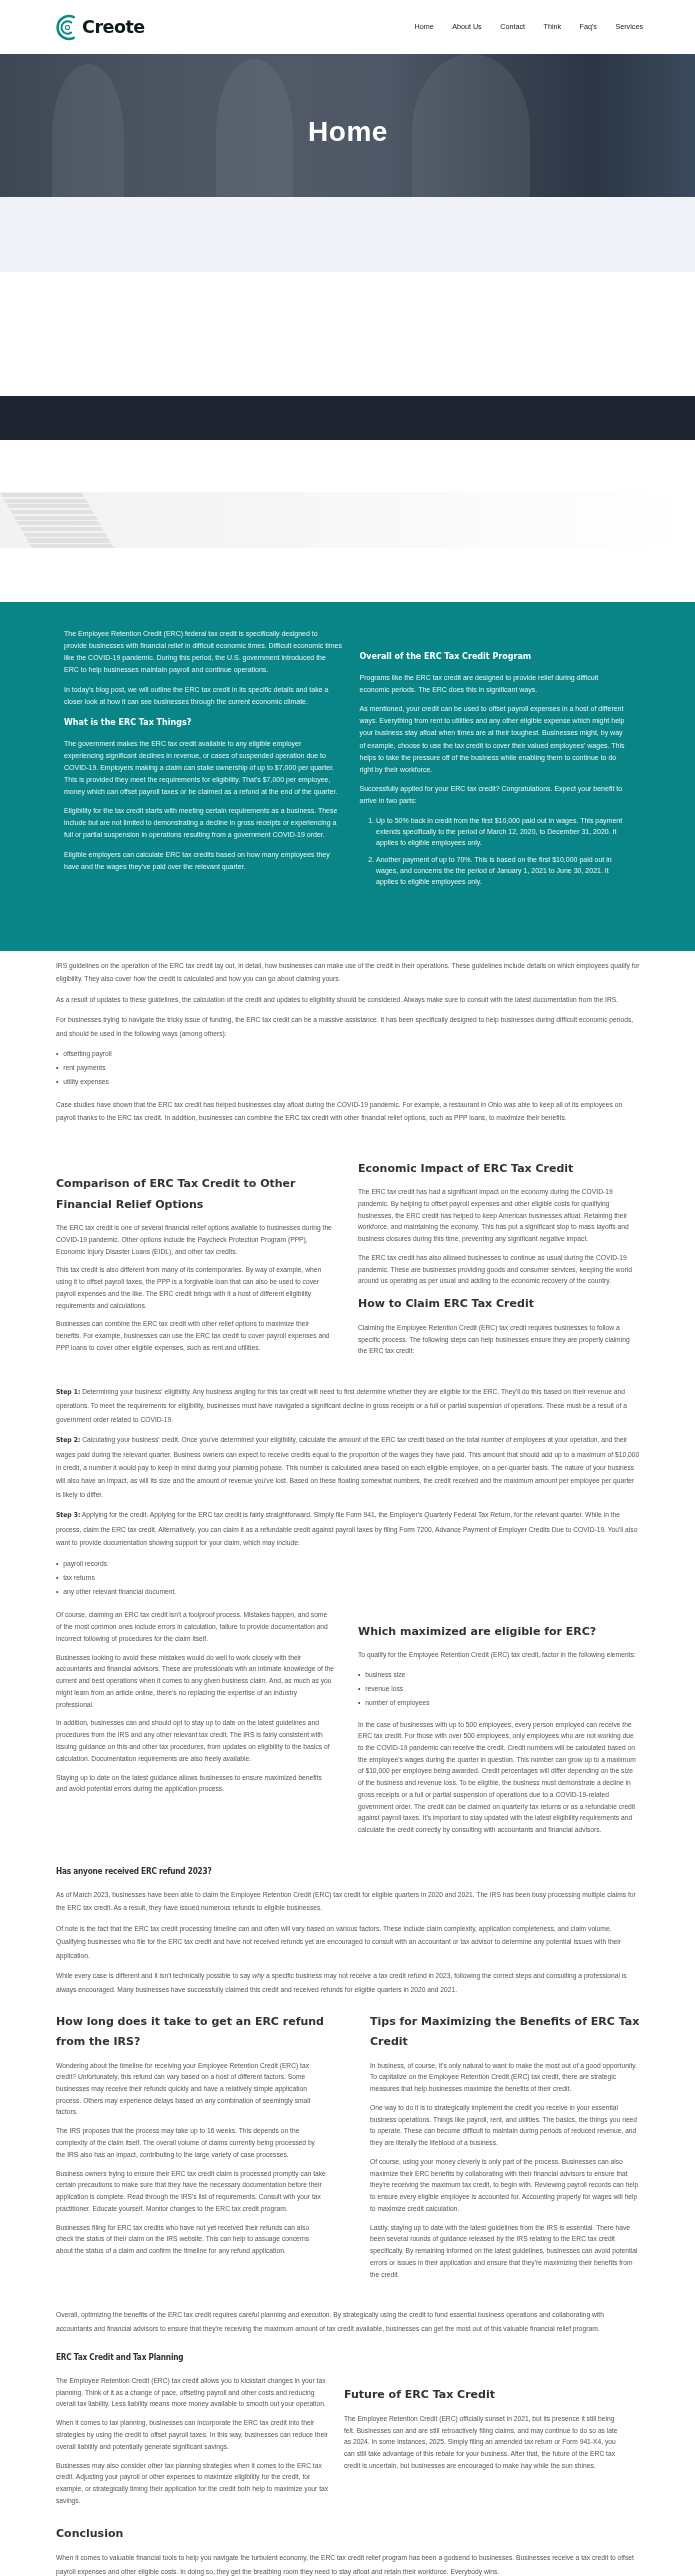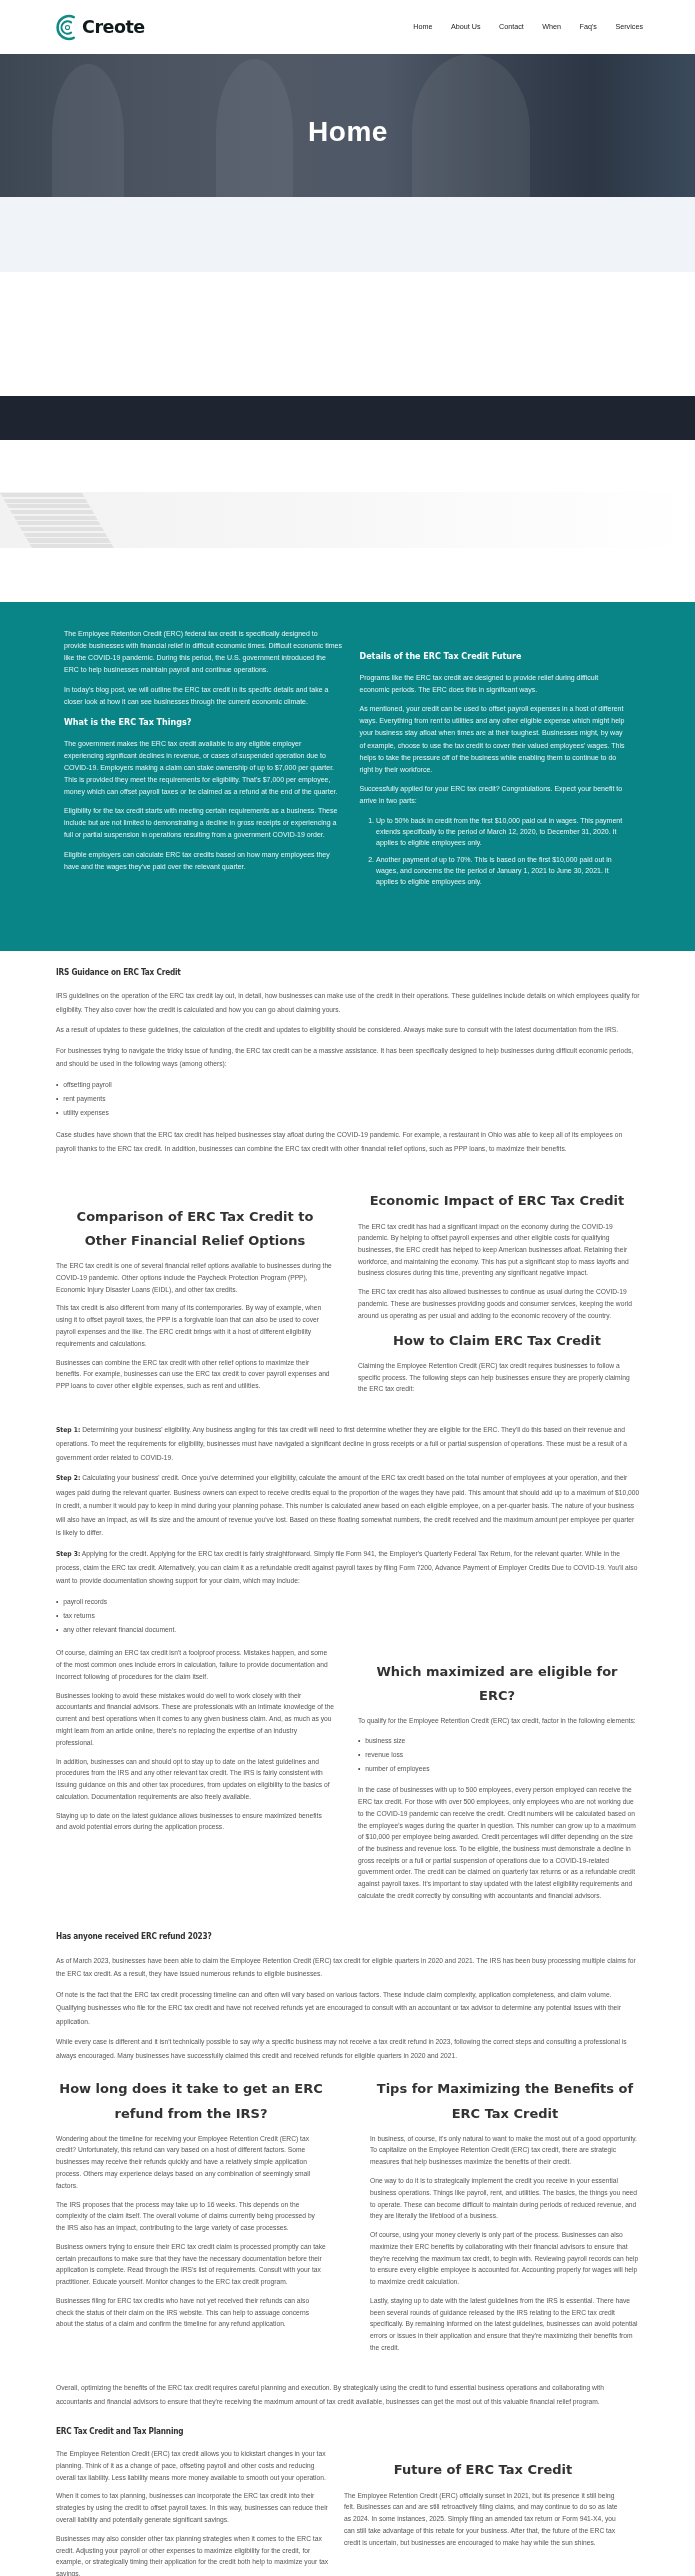--- a/index.html
+++ b/index.html
@@ -36,21 +36,21 @@
   .teal .col-left { width: 278px; padding-top: 0; }
   .teal .col-right { width: 268px; padding-top: 19.6px; }
   .teal p { font-size: 7px; line-height: 1.72; margin-bottom: 7.7px; color: #eef7f7; }
   .teal h3 { font-family: "DejaVu Sans", sans-serif; font-weight: bold; font-size: 8px; color: #fff; margin: 2.1px 0 7.2px; }
   .teal ol { padding-left: 16.5px; }
   .teal ol li { font-size: 7px; line-height: 1.6; margin-bottom: 5.2px; }
 
   
   .article { padding: 8.2px 56px 15.5px 56px; }
   .article h2 { font-family: "DejaVu Sans Condensed", "DejaVu Sans", sans-serif; font-weight: bold; font-size: 8.2px; color: #333; margin: 6.2px 0 9.3px; letter-spacing: -0.2px; }
-  .article h3 { font-family: "DejaVu Sans", sans-serif; font-weight: bold; font-size: 13px; color: #333; margin: 5.2px 0 7.2px; text-align: center; }
+  .article h3 { font-family: "DejaVu Sans", sans-serif; font-weight: bold; font-size: 11px; color: #333; margin: 5.2px 0 7.2px; }
   .article p { font-size: 6.7px; line-height: 2.0; margin-bottom: 7.2px; color: #555; }
   .article ul { list-style: none; margin: 0 0 8.2px 0; }
   .article ul li { font-size: 6.7px; line-height: 2.1; position: relative; padding-left: 7.2px; color: #555; }
   .article ul li::before { content: "\2022"; position: absolute; left: 0; color: #444; }
   .article strong.step { font-family: "DejaVu Sans Condensed", "DejaVu Sans", sans-serif; color: #333; font-weight: bold; }
 
   .two-col { display: flex; gap: 24px; margin-top: 29px; }
   .two-col > div { width: 278px; }
   .two-col .right-col { padding-top: 0; }
   .two-col p { font-size: 6.7px; line-height: 1.75; }
@@ -67,21 +67,21 @@
       <path d="M38 10 A22 22 0 1 0 38 50" fill="none" stroke="#128a84" stroke-width="5" stroke-linecap="round"></path>
       <path d="M33 20 A12 12 0 1 0 33 40" fill="none" stroke="#128a84" stroke-width="4" stroke-linecap="round"></path>
       <circle cx="26" cy="30" r="4" fill="none" stroke="#128a84" stroke-width="2"></circle>
     </svg>
     <span class="logo-text">Creote</span>
   </a>
   <nav class="nav">
     <a>Home</a>
     <a>About Us</a>
     <a>Contact</a>
-    <a>When</a>
+    <a>Think</a>
     <a>Faq's</a>
     <a>Services</a>
   </nav>
 </header>
 
 <section class="hero">
   <div class="silhouette" style="left:52px;top:10.3px;width:72px;height:144px;"></div>
   <div class="silhouette" style="left:216px;top:5.2px;width:77px;height:149px;"></div>
   <div class="silhouette" style="left:412px;top:0;width:118px;height:155px;"></div>
   <h1 class="hero-title">Home</h1>
@@ -100,34 +100,33 @@
   <div class="cols">
     <div class="col-left">
       <p>The Employee Retention Credit (ERC) federal tax credit is specifically designed to provide businesses with financial relief in difficult economic times. Difficult economic times like the COVID-19 pandemic. During this period, the U.S. government introduced the ERC to help businesses maintain payroll and continue operations.</p>
       <p>In today's blog post, we will outline the ERC tax credit in its specific details and take a closer look at how it can see businesses through the current economic climate.</p>
       <h3>What is the ERC Tax Things?</h3>
       <p>The government makes the ERC tax credit available to any eligible employer experiencing significant declines in revenue, or cases of suspended operation due to COVID-19. Employers making a claim can stake ownership of up to $7,000 per quarter. This is provided they meet the requirements for eligibility. That's $7,000 per employee, money which can offset payroll taxes or be claimed as a refund at the end of the quarter.</p>
       <p>Eligibility for the tax credit starts with meeting certain requirements as a business. These include but are not limited to demonstrating a decline in gross receipts or experiencing a full or partial suspension in operations resulting from a government COVID-19 order.</p>
       <p>Eligible employers can calculate ERC tax credits based on how many employees they have and the wages they've paid over the relevant quarter.</p>
     </div>
     <div class="col-right">
-      <h3>Details of the ERC Tax Credit Future</h3>
+      <h3>Overall of the ERC Tax Credit Program</h3>
       <p>Programs like the ERC tax credit are designed to provide relief during difficult economic periods. The ERC does this in significant ways.</p>
       <p>As mentioned, your credit can be used to offset payroll expenses in a host of different ways. Everything from rent to utilities and any other eligible expense which might help your business stay afloat when times are at their toughest. Businesses might, by way of example, choose to use the tax credit to cover their valued employees' wages. This helps to take the pressure off of the business while enabling them to continue to do right by their workforce.</p>
       <p>Successfully applied for your ERC tax credit? Congratulations. Expect your benefit to arrive in two parts:</p>
       <ol>
         <li>Up to 50% back in credit from the first $10,000 paid out in wages. This payment extends specifically to the period of March 12, 2020, to December 31, 2020. It applies to eligible employees only.</li>
         <li>Another payment of up to 70%. This is based on the first $10,000 paid out in wages, and concerns the the period of January 1, 2021 to June 30, 2021. It applies to eligible employees only.</li>
       </ol>
     </div>
   </div>
 </section>
 
 <main class="article">
-  <h2>IRS Guidance on ERC Tax Credit</h2>
   <p>IRS guidelines on the operation of the ERC tax credit lay out, in detail, how businesses can make use of the credit in their operations. These guidelines include details on which employees qualify for eligibility. They also cover how the credit is calculated and how you can go about claiming yours.</p>
   <p>As a result of updates to these guidelines, the calculation of the credit and updates to eligibility should be considered. Always make sure to consult with the latest documentation from the IRS.</p>
 
   <p>For businesses trying to navigate the tricky issue of funding, the ERC tax credit can be a massive assistance. It has been specifically designed to help businesses during difficult economic periods, and should be used in the following ways (among others):</p>
   <ul>
     <li>offsetting payroll</li>
     <li>rent payments</li>
     <li>utility expenses</li>
   </ul>
   <p>Case studies have shown that the ERC tax credit has helped businesses stay afloat during the COVID-19 pandemic. For example, a restaurant in Ohio was able to keep all of its employees on payroll thanks to the ERC tax credit. In addition, businesses can combine the ERC tax credit with other financial relief options, such as PPP loans, to maximize their benefits.</p>

